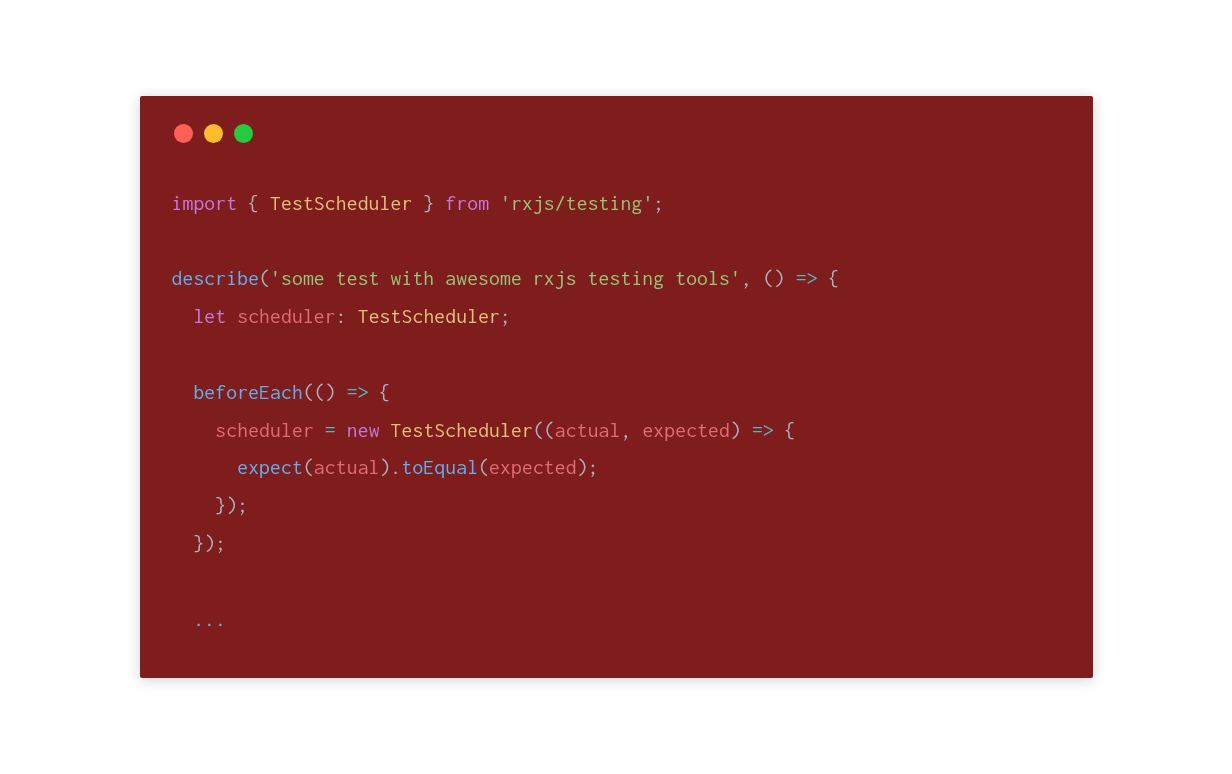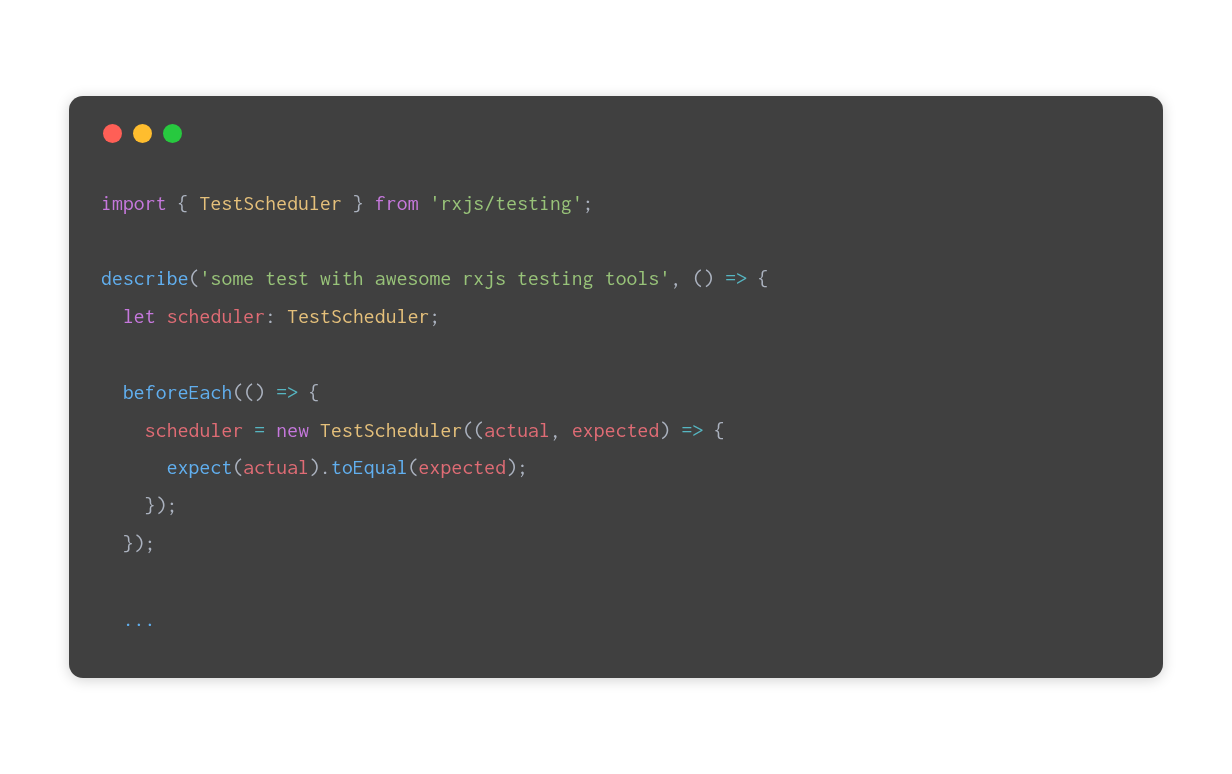--- a/index.html
+++ b/index.html
@@ -6,23 +6,23 @@
   body {
     background: #ffffff;
     width: 1232px;
     height: 774px;
     display: flex;
     align-items: center;
     justify-content: center;
     font-family: "SF Mono", "Monaco", "Inconsolata", "Fira Code", "Consolas", monospace;
   }
   .code-window {
-    width: 1094px;
-    background: #404040;
-    border-radius: 14px;
+    width: 953px;
+    background: #7f1d1d;
+    border-radius: 2px;
     padding: 28px 32px 40px 32px;
     box-shadow: 0 2px 14px rgba(0,0,0,0.18);
   }
   .traffic-lights {
     display: flex;
     gap: 11px;
     margin-bottom: 42px;
     margin-left: 2px;
   }
   .tl {

